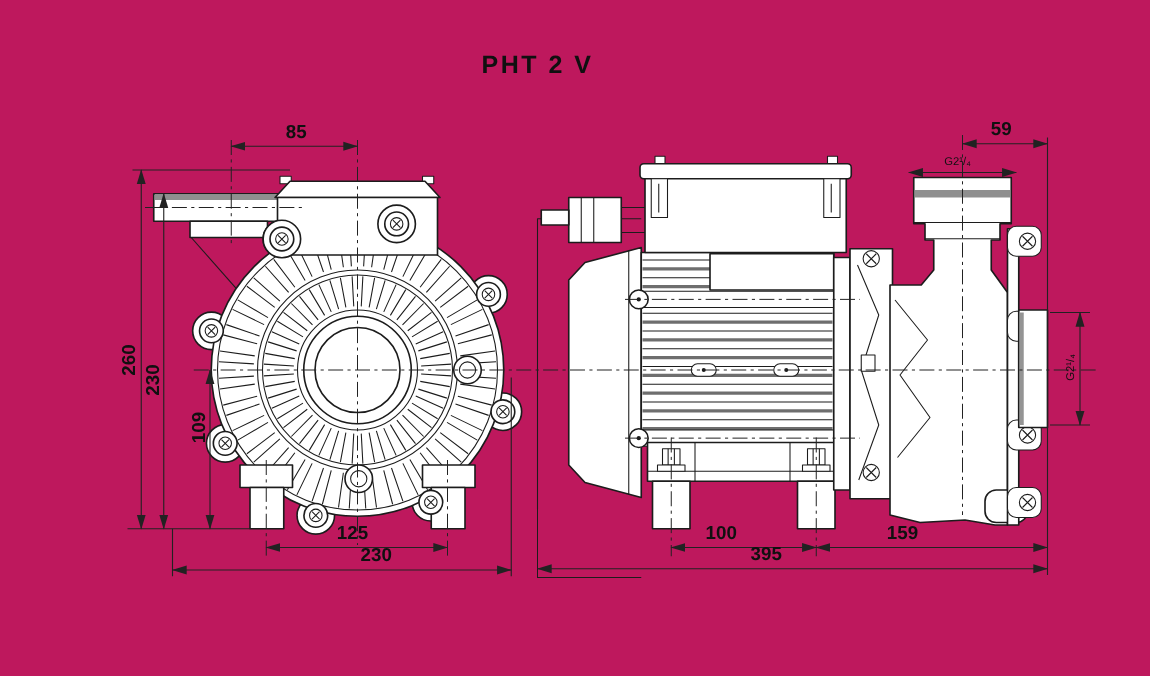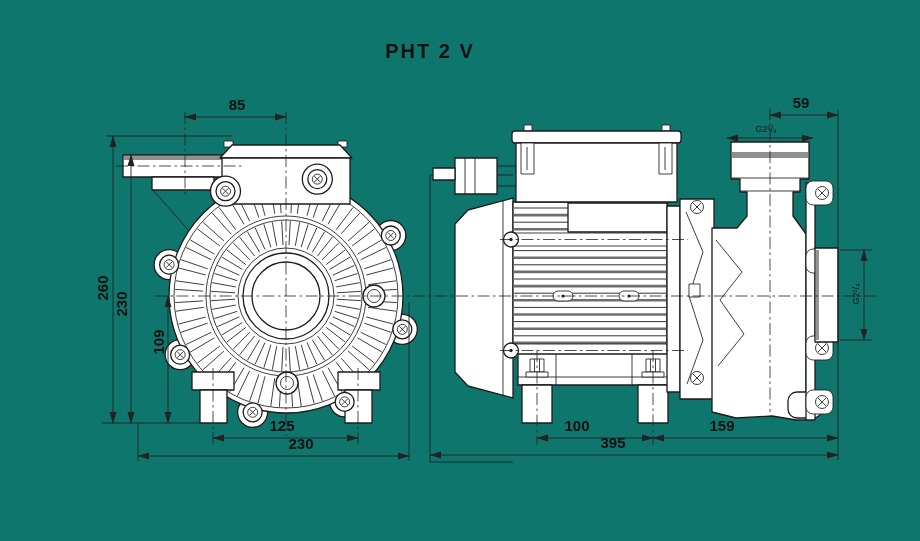--- a/index.html
+++ b/index.html
@@ -1,16 +1,16 @@
 <!DOCTYPE html>
 <html><head>
 <meta charset="utf-8">
 <style>
   html,body{margin:0;padding:0;background:#fff;}
-  #stage{position:relative;width:920px;height:541px;background:#0f766e;overflow:hidden;
+  #stage{position:relative;width:920px;height:541px;background:#be185d;overflow:hidden;
          font-family:"Liberation Sans",sans-serif;}
   svg{display:block;}
   .ln  {fill:none;stroke:#1c1c1c;stroke-width:1.3;stroke-linejoin:round;stroke-linecap:round;}
   .thin{fill:none;stroke:#1c1c1c;stroke-width:0.85;stroke-linejoin:round;}
   .wf  {fill:#ffffff;}
   .gband{fill:#8f8f8f;stroke:none;}
   .gedge{stroke:#949494;stroke-width:3;fill:none;}
   .finA{stroke:#1c1c1c;stroke-width:0.9;fill:none;}
   .finB{stroke:#6e6e6e;stroke-width:2.6;fill:none;}
   .dim {fill:none;stroke:#222;stroke-width:0.9;}

